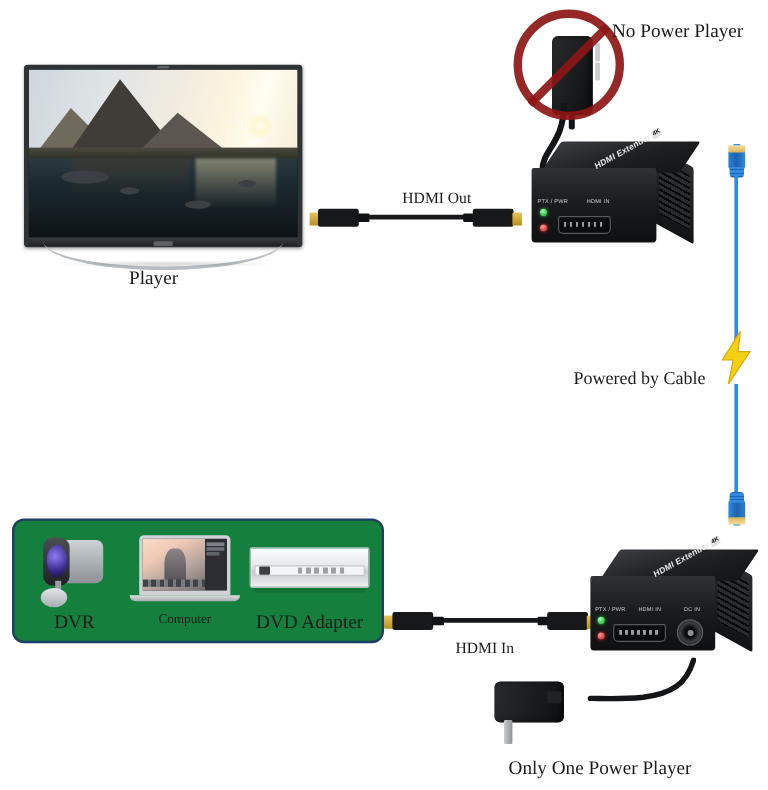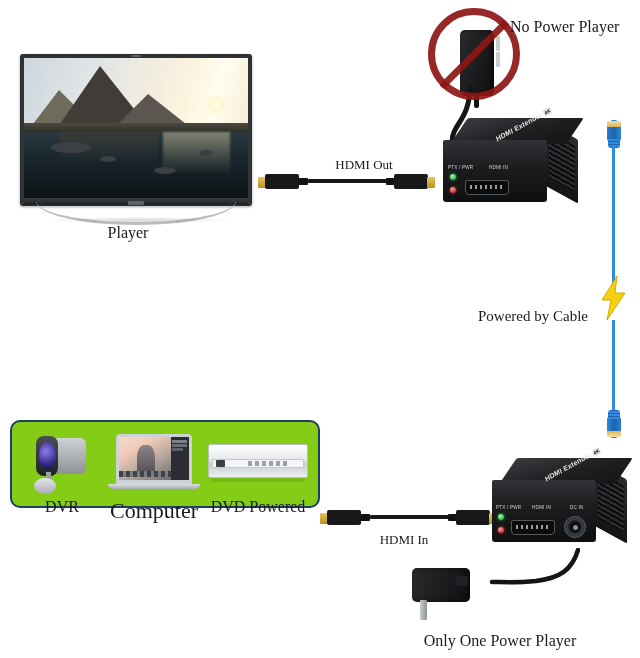--- a/index.html
+++ b/index.html
@@ -95,22 +95,22 @@
   .rj-body{position:absolute;left:1px;top:5px;width:14px;height:16px;background:linear-gradient(90deg,#2a7fd4,#1d63ad 50%,#2f8ae0);border-radius:2px;}
   .rj-clip{position:absolute;left:5px;top:0;width:6px;height:7px;background:#2f8ae0;border-radius:1px;}
   .rj-gold{position:absolute;left:1px;top:1px;width:14px;height:6px;background:linear-gradient(180deg,#f4dfa0,#d9b457);border-radius:1px;}
   .rj-boot{position:absolute;left:2px;top:19px;width:12px;height:9px;
            background:repeating-linear-gradient(180deg,#2f8ae0 0 2px,#1e65b2 2px 3px);border-radius:0 0 3px 3px;}
   .eth-wire{position:absolute;width:2.5px;background:#2f8ae0;}
 
   .bolt{position:absolute;width:26px;height:44px;}
 
   
-  #srcbox{left:10px;top:420px;width:310px;height:88px;
-          border:2.5px solid #1d3f63;border-radius:10px;box-sizing:border-box;background:#84cc16;}
+  #srcbox{left:10px;top:432px;width:310px;height:104px;
+          border:2.5px solid #1d3f63;border-radius:10px;box-sizing:border-box;background:#15803d;}
   .cam-barrel{position:absolute;background:linear-gradient(180deg,#cdd2d6,#8c9297);}
   .dvd-body{position:absolute;background:linear-gradient(180deg,#fdfdfd 0%,#e6e8ea 45%,#c8ccd0 60%,#eef0f2 100%);
             border:1px solid #b9bec2;border-radius:2px;box-sizing:border-box;}
 </style>
 </head>
 <body>
 
 <div class="abs" id="tv">
   <div class="tv-bezel"></div>
   <div class="tv-cam"></div>
@@ -232,22 +232,22 @@
 
   <div class="abs" style="left:196px;top:22px;width:100px;height:42px;">
     <div class="dvd-body" style="left:0;top:0;width:100px;height:34px;"></div>
     <div class="abs" style="left:4px;top:15px;width:92px;height:9px;background:#f3f5f6;border:1px solid #c4c8cc;box-sizing:border-box;border-radius:1px;"></div>
     <div class="abs" style="left:8px;top:16px;width:9px;height:7px;background:#3c4044;border-radius:1px;"></div>
     <div class="abs" style="left:40px;top:17px;width:40px;height:5px;background:repeating-linear-gradient(90deg,#9aa0a5 0 4px,#f0f2f3 4px 7px);"></div>
     <div class="abs" style="left:3px;top:34px;width:94px;height:4px;background:rgba(0,0,0,.10);border-radius:0 0 3px 3px;"></div>
   </div>
 
   <div class="abs lbl" style="left:50px;top:76px;font-size:16px;transform:translateX(-50%);">DVR</div>
-  <div class="abs lbl" style="left:142px;top:76px;font-size:22px;transform:translateX(-50%);font-family:Liberation Serif, serif;">Computer</div>
-  <div class="abs lbl" style="left:246px;top:76px;font-size:16px;transform:translateX(-50%);">DVD Powered</div>
+  <div class="abs lbl" style="left:142px;top:76px;font-size:11px;transform:translateX(-50%);font-family:Liberation Serif, serif;">Computer</div>
+  <div class="abs lbl" style="left:246px;top:76px;font-size:16px;transform:translateX(-50%);">DVD Adapter</div>
 </div>
 
 <div class="abs" style="left:320px;top:508px;width:182px;height:22px;">
   <div class="hdmi-gold" style="left:0;top:5px;"></div>
   <div class="hdmi-plug" style="left:7px;top:1.5px;"></div>
   <div class="hdmi-neck" style="left:40px;top:5.5px;width:10px;"></div>
   <div class="hdmi-wire" style="left:49px;top:7px;width:82px;"></div>
   <div class="hdmi-neck" style="left:128px;top:5.5px;width:10px;"></div>
   <div class="hdmi-plug" style="left:136px;top:1.5px;"></div>
   <div class="hdmi-gold" style="left:169px;top:5px;"></div>

